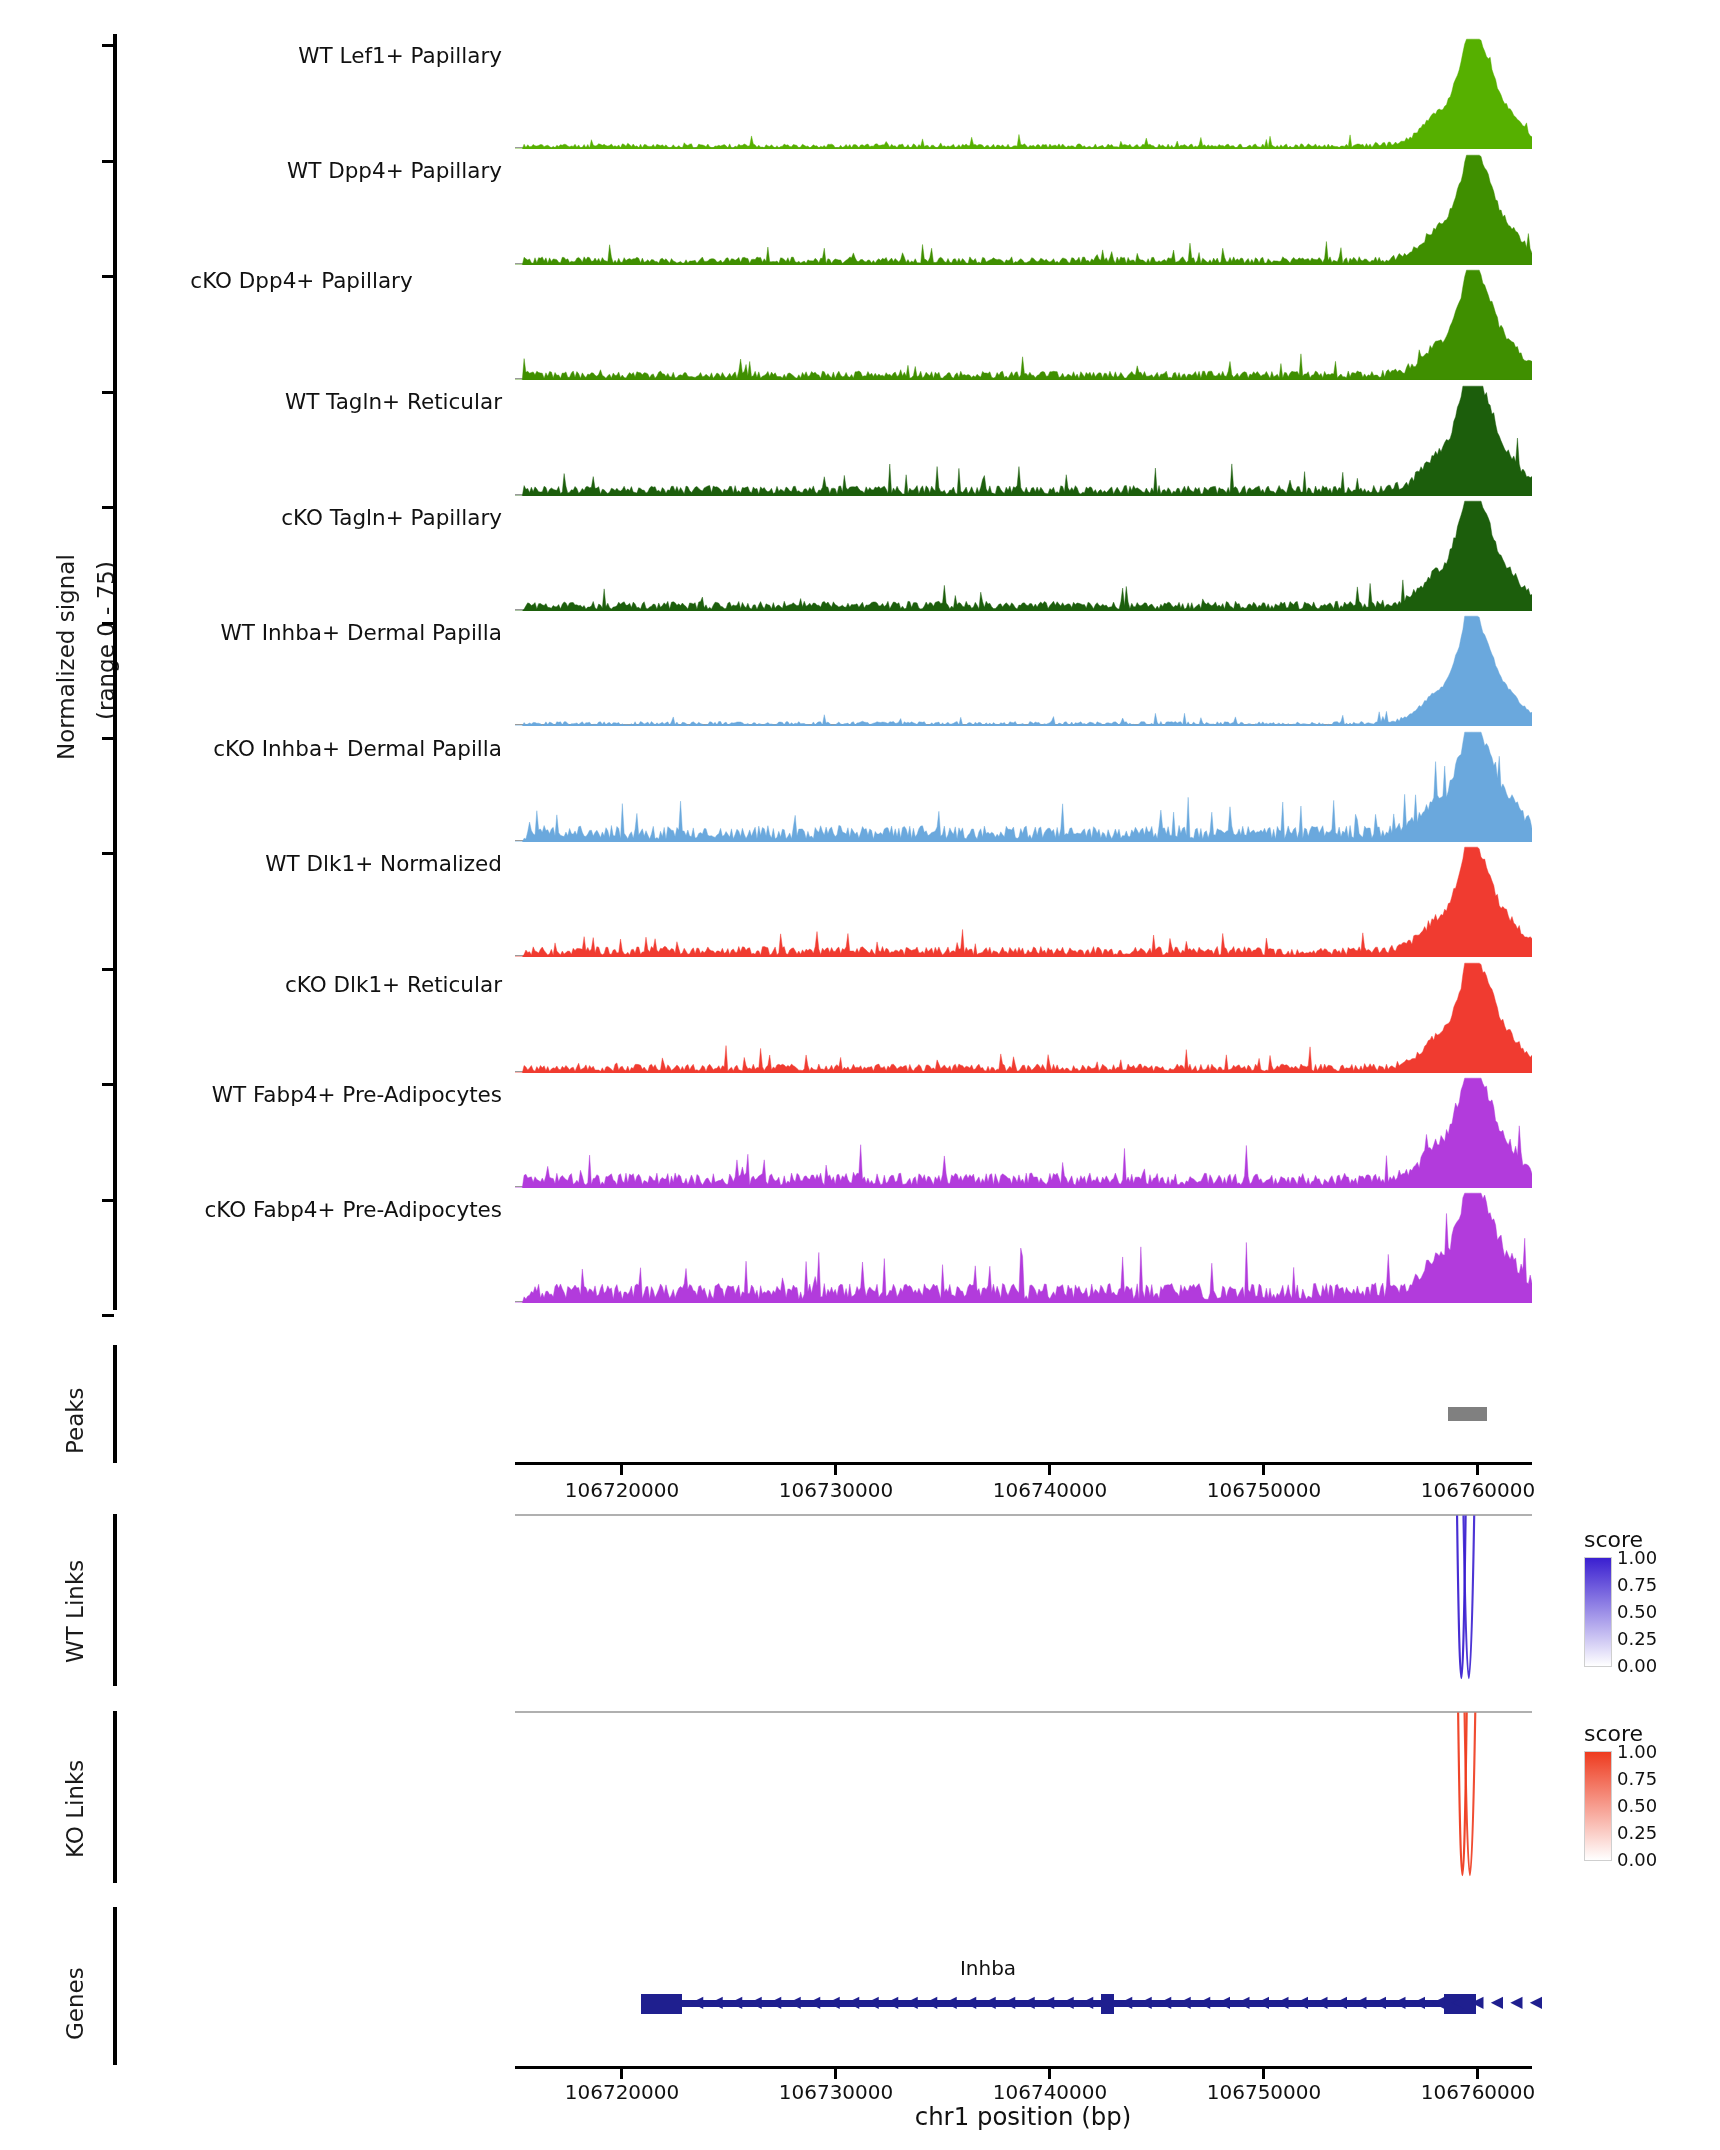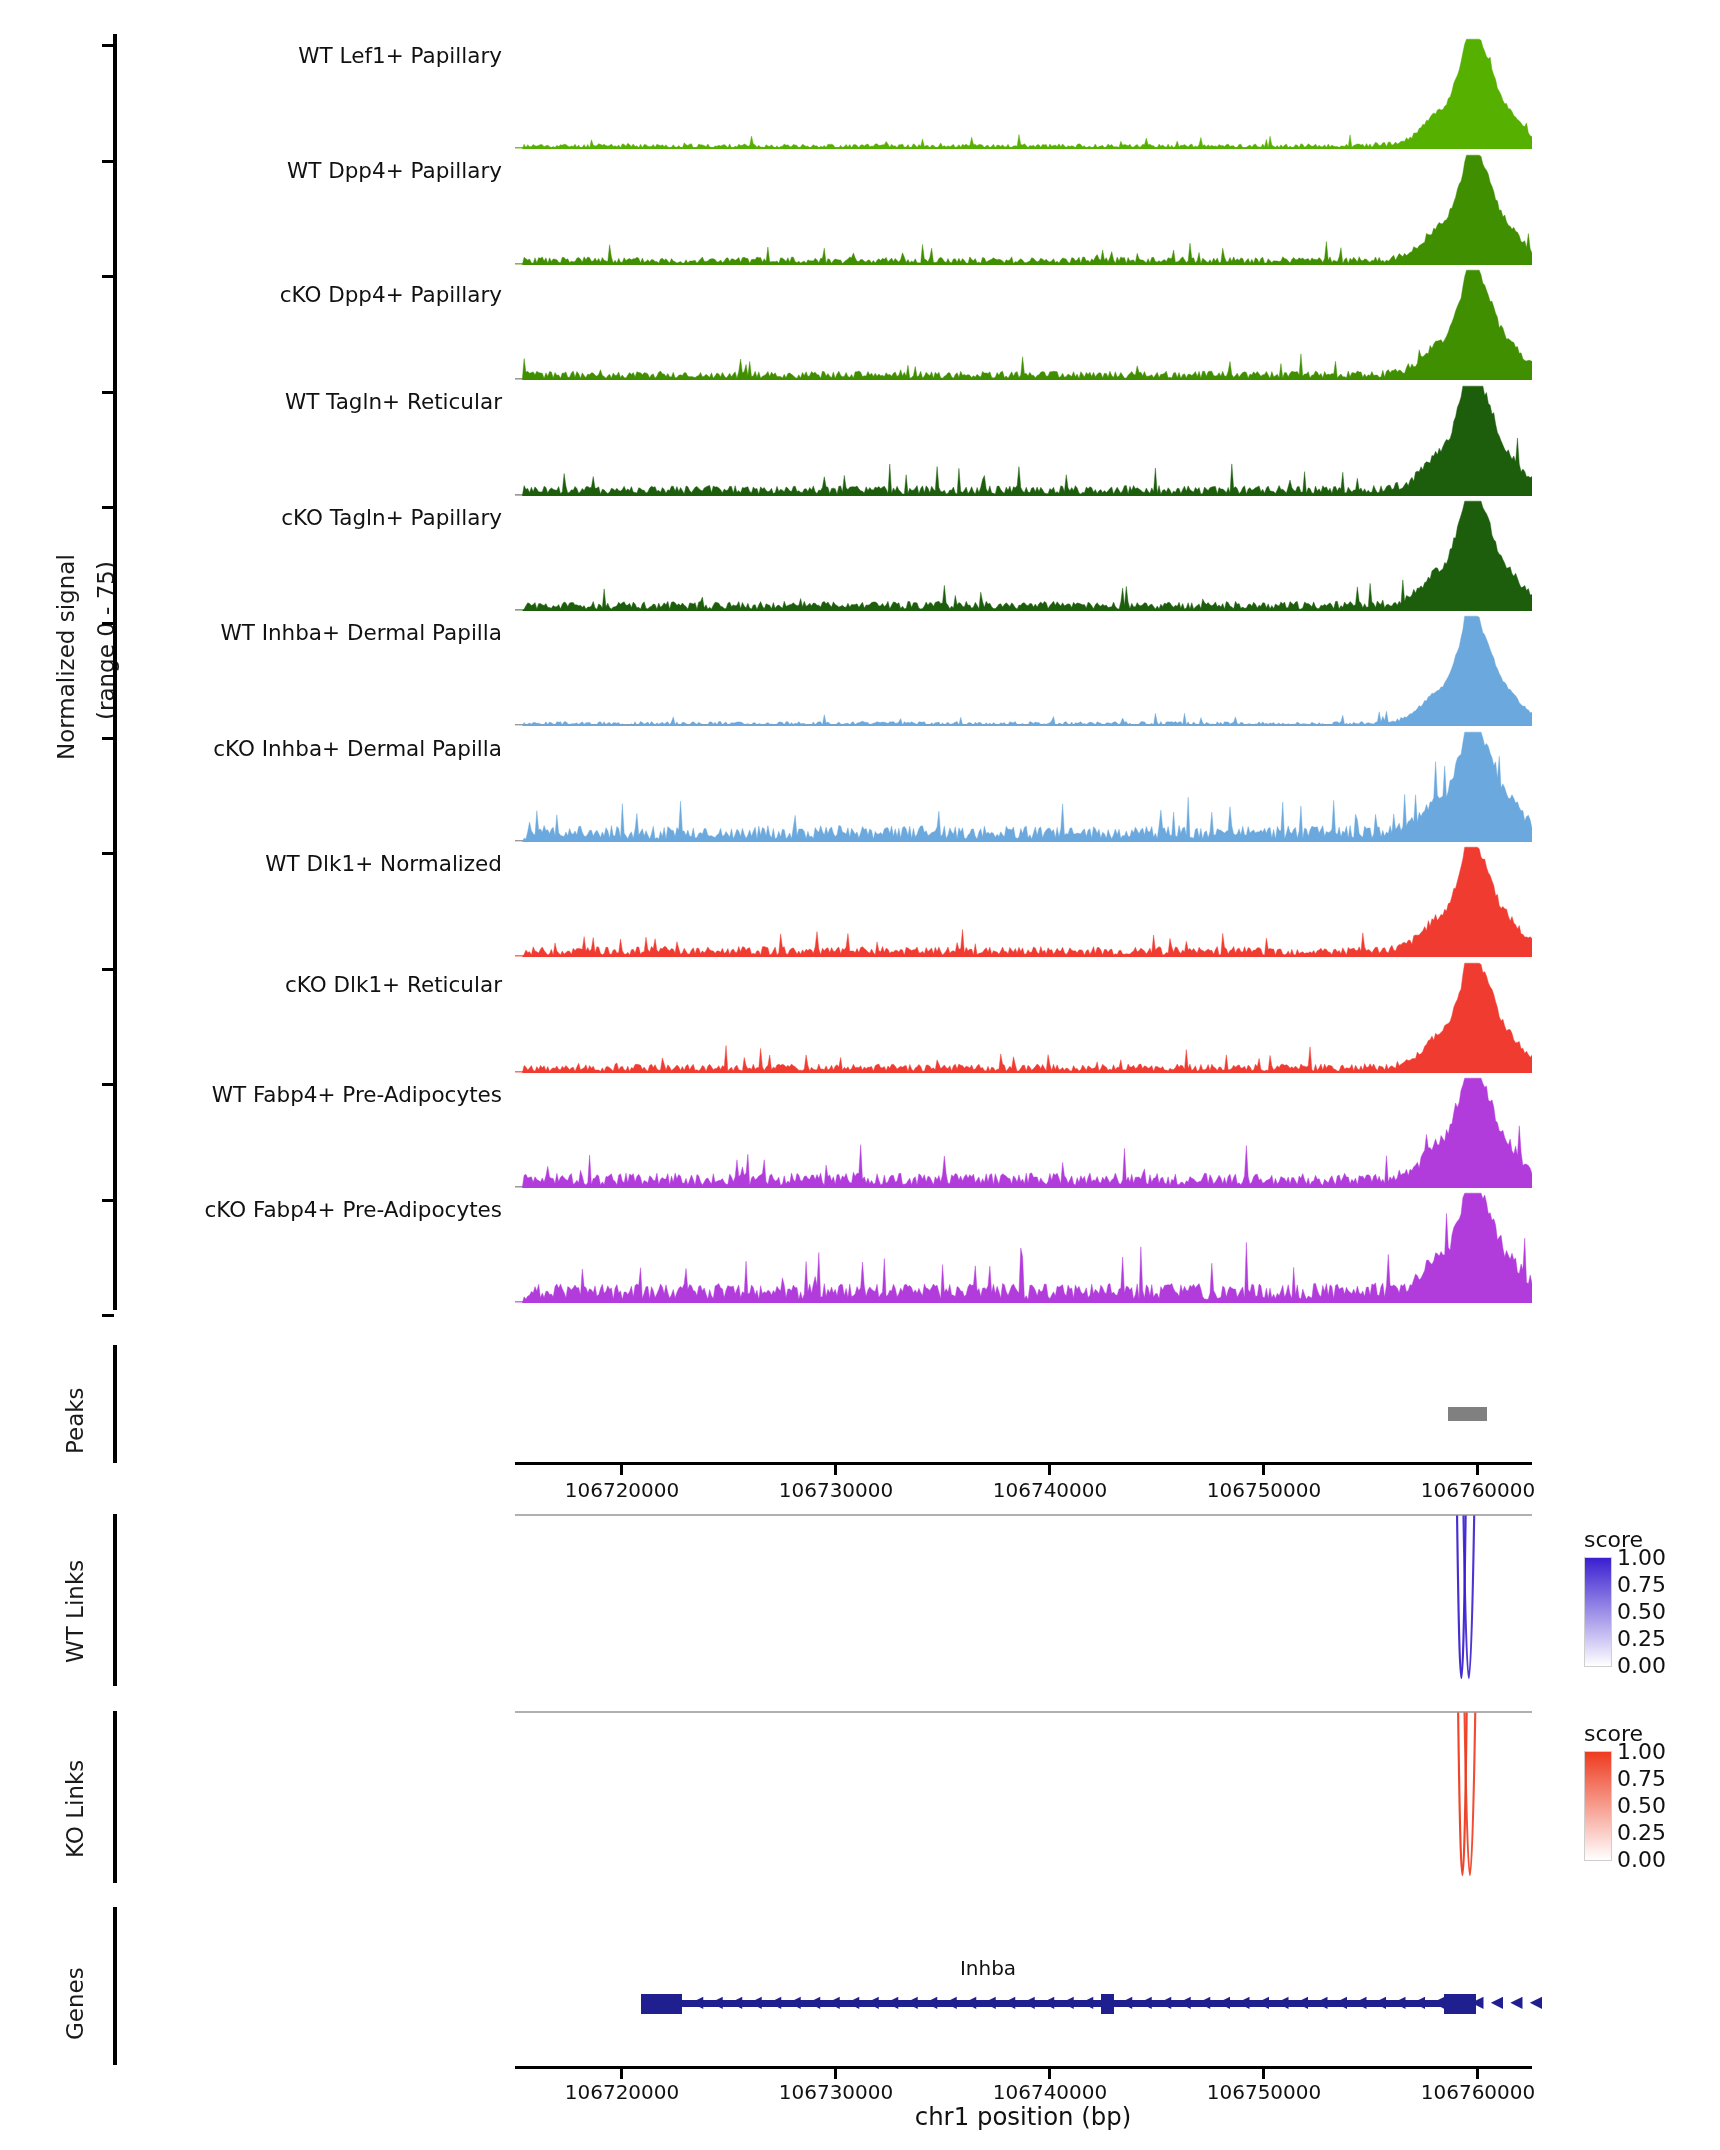--- a/index.html
+++ b/index.html
@@ -103,21 +103,21 @@
   .legend-title {
     font-size: 22px;
     color: #111;
   }
   .legend-bar {
     width: 26px;
     border: 0.7px solid #cfcfcf;
   }
   .legend-tick-label {
     position: absolute;
-    font-size: 22px;
+    font-size: 18px;
     color: #111;
     left: 33px;
     transform: translateY(-50%);
     white-space: nowrap;
   }
 
   
   .gene-body {
     position: absolute;
     background: #1f1f8f;
@@ -196,21 +196,21 @@
           <path d="M 0 156 L 0.00 156.00 L 2.54 156.00 L 5.07 156.00 L 7.61 156.00 L 10.15 156.00 L 12.68 149.23 L 15.22 154.06 L 17.76 150.10 L 20.29 152.71 L 22.83 152.64 L 25.37 149.60 L 27.90 151.55 L 30.44 151.95 L 32.98 151.16 L 35.51 149.78 L 38.05 149.97 L 40.59 152.78 L 43.12 151.42 L 45.66 150.74 L 48.20 152.45 L 50.73 154.46 L 53.27 152.23 L 55.81 154.18 L 58.34 150.84 L 60.88 152.43 L 63.42 149.93 L 65.95 150.64 L 68.49 149.34 L 71.03 149.76 L 73.56 151.83 L 76.10 153.01 L 78.64 151.66 L 81.17 152.40 L 83.71 149.35 L 86.25 153.61 L 88.78 150.35 L 91.32 154.48 L 93.86 153.61 L 96.39 149.70 L 98.93 154.29 L 101.47 149.64 L 104.00 154.47 L 106.54 143.03 L 109.08 150.59 L 111.61 151.84 L 114.15 151.16 L 116.69 148.70 L 119.22 149.52 L 121.76 150.87 L 124.30 149.55 L 126.83 151.28 L 129.37 151.98 L 131.91 151.12 L 134.44 149.07 L 136.98 152.47 L 139.52 151.41 L 142.05 152.96 L 144.59 150.34 L 147.13 154.43 L 149.66 148.85 L 152.20 149.60 L 154.74 152.15 L 157.27 147.87 L 159.81 150.08 L 162.35 152.37 L 164.88 149.08 L 167.42 152.65 L 169.96 151.61 L 172.49 154.15 L 175.03 149.24 L 177.57 154.25 L 180.10 149.88 L 182.64 149.91 L 185.18 152.26 L 187.71 152.38 L 190.25 152.65 L 192.79 149.65 L 195.32 153.59 L 197.86 149.41 L 200.40 150.45 L 202.93 151.50 L 205.47 150.24 L 208.01 152.65 L 210.54 150.14 L 213.08 153.15 L 215.62 154.23 L 218.15 153.53 L 220.69 150.07 L 223.23 153.18 L 225.76 153.62 L 228.30 151.08 L 230.84 153.54 L 233.37 154.44 L 235.91 147.25 L 238.45 150.17 L 240.98 151.15 L 243.52 149.23 L 246.06 148.80 L 248.59 154.50 L 251.13 154.38 L 253.67 153.53 L 256.20 149.18 L 258.74 150.20 L 261.28 150.26 L 263.81 151.29 L 266.35 152.78 L 268.89 149.05 L 271.42 152.79 L 273.96 154.07 L 276.50 153.94 L 279.03 151.66 L 281.57 152.07 L 284.11 150.84 L 286.64 151.93 L 289.18 150.79 L 291.72 149.80 L 294.25 151.58 L 296.79 154.26 L 299.33 148.82 L 301.86 154.65 L 304.40 154.44 L 306.94 151.93 L 309.47 153.07 L 312.01 149.30 L 314.55 151.06 L 317.08 150.88 L 319.62 148.92 L 322.16 150.25 L 324.69 152.10 L 327.23 151.28 L 329.77 137.82 L 332.30 148.88 L 334.84 150.26 L 337.38 153.66 L 339.91 150.73 L 342.45 153.47 L 344.99 153.30 L 347.52 154.64 L 350.06 150.02 L 352.60 151.66 L 355.13 152.57 L 357.67 149.98 L 360.21 152.76 L 362.74 154.58 L 365.28 151.34 L 367.82 154.59 L 370.35 152.62 L 372.89 152.08 L 375.43 149.09 L 377.96 150.72 L 380.50 150.20 L 383.04 152.37 L 385.57 152.90 L 388.11 149.71 L 390.65 150.33 L 393.18 151.11 L 395.72 154.65 L 398.26 153.05 L 400.79 149.38 L 403.33 150.92 L 405.87 152.47 L 408.40 151.72 L 410.94 154.63 L 413.48 152.62 L 416.01 150.10 L 418.55 151.68 L 421.09 151.48 L 423.62 154.57 L 426.16 152.15 L 428.70 153.09 L 431.23 151.05 L 433.77 154.01 L 436.31 149.38 L 438.84 149.59 L 441.38 149.22 L 443.92 150.42 L 446.45 154.23 L 448.99 153.88 L 451.53 154.20 L 454.06 150.88 L 456.60 153.90 L 459.14 152.67 L 461.67 149.59 L 464.21 153.30 L 466.75 149.86 L 469.28 154.40 L 471.82 150.07 L 474.36 149.78 L 476.89 151.21 L 479.43 154.28 L 481.97 150.43 L 484.50 150.09 L 487.04 151.84 L 489.58 149.80 L 492.11 149.03 L 494.65 152.81 L 497.19 151.90 L 499.72 152.05 L 502.26 149.14 L 504.80 148.70 L 507.33 151.09 L 509.87 150.89 L 512.41 150.24 L 514.94 150.20 L 517.48 145.50 L 520.02 149.09 L 522.55 153.67 L 525.09 149.46 L 527.63 151.82 L 530.16 151.50 L 532.70 154.24 L 535.24 149.91 L 537.77 150.05 L 540.31 149.01 L 542.85 153.42 L 545.38 153.36 L 547.92 149.88 L 550.46 154.30 L 552.99 153.37 L 555.53 148.79 L 558.07 150.55 L 560.60 154.10 L 563.14 149.76 L 565.68 152.21 L 568.21 141.91 L 570.75 152.54 L 573.29 151.08 L 575.82 151.05 L 578.36 154.59 L 580.90 150.69 L 583.43 150.67 L 585.97 153.34 L 588.51 154.38 L 591.04 151.70 L 593.58 147.49 L 596.12 152.58 L 598.65 151.46 L 601.19 153.34 L 603.73 151.64 L 606.26 152.78 L 608.80 151.31 L 611.34 149.41 L 613.87 154.15 L 616.41 152.70 L 618.95 149.92 L 621.48 153.56 L 624.02 149.45 L 626.56 151.16 L 629.09 149.00 L 631.63 151.62 L 634.17 151.11 L 636.70 139.59 L 639.24 149.56 L 641.78 149.69 L 644.31 151.40 L 646.85 149.68 L 649.39 149.82 L 651.92 150.65 L 654.46 153.87 L 657.00 151.35 L 659.53 150.63 L 662.07 154.09 L 664.61 152.26 L 667.14 149.32 L 669.68 154.37 L 672.22 150.55 L 674.75 150.76 L 677.29 152.69 L 679.83 150.23 L 682.36 152.92 L 684.90 153.08 L 687.44 149.30 L 689.97 153.79 L 692.51 153.53 L 695.05 151.77 L 697.58 151.37 L 700.12 152.02 L 702.66 135.82 L 705.19 149.56 L 707.73 150.36 L 710.27 148.85 L 712.81 151.00 L 715.34 154.28 L 717.88 151.00 L 720.42 151.83 L 722.95 150.87 L 725.49 153.21 L 728.03 150.03 L 730.56 150.21 L 733.10 153.46 L 735.64 149.63 L 738.17 150.28 L 740.71 149.74 L 743.25 154.65 L 745.78 149.05 L 748.32 152.11 L 750.86 151.00 L 753.39 150.57 L 755.93 152.53 L 758.47 148.76 L 761.00 152.82 L 763.54 148.98 L 766.08 151.93 L 768.61 153.78 L 771.15 151.52 L 773.69 152.48 L 776.22 151.44 L 778.76 152.11 L 781.30 154.43 L 783.83 149.82 L 786.37 148.73 L 788.91 149.72 L 791.44 152.96 L 793.98 151.44 L 796.52 154.46 L 799.05 152.80 L 801.59 152.19 L 804.13 154.57 L 806.66 153.37 L 809.20 148.97 L 811.74 154.05 L 814.27 152.65 L 816.81 151.85 L 819.35 150.91 L 821.88 154.67 L 824.42 152.77 L 826.96 149.17 L 829.49 151.38 L 832.03 149.73 L 834.57 152.85 L 837.10 152.84 L 839.64 152.77 L 842.18 153.90 L 844.71 145.22 L 847.25 150.86 L 849.79 149.65 L 852.32 150.30 L 854.86 151.63 L 857.40 149.31 L 859.93 153.33 L 862.47 153.12 L 865.01 151.04 L 867.54 149.72 L 870.08 153.32 L 872.62 152.83 L 875.15 149.51 L 877.69 150.23 L 880.23 140.84 L 882.76 150.08 L 885.30 149.31 L 887.84 151.22 L 890.37 151.51 L 892.91 154.10 L 895.45 154.47 L 897.98 148.96 L 900.52 152.25 L 903.06 150.40 L 905.59 152.51 L 908.13 153.80 L 910.67 149.07 L 913.20 154.10 L 915.74 150.72 L 918.28 154.50 L 920.81 151.73 L 923.35 144.88 L 925.89 152.99 L 928.42 150.93 L 930.96 151.03 L 933.50 149.88 L 936.03 151.63 L 938.57 153.32 L 941.11 150.17 L 943.64 149.04 L 946.18 153.66 L 948.72 151.87 L 951.25 153.22 L 953.79 150.02 L 956.33 139.90 L 958.86 151.50 L 961.40 150.02 L 963.94 152.72 L 966.47 150.14 L 969.01 152.49 L 971.55 150.74 L 974.08 152.20 L 976.62 151.66 L 979.16 152.83 L 981.69 149.62 L 984.23 151.55 L 986.77 150.96 L 989.30 152.46 L 991.84 150.16 L 994.38 149.14 L 996.91 152.67 L 999.45 151.51 L 1001.99 151.41 L 1004.52 154.28 L 1007.06 153.59 L 1009.60 149.70 L 1012.13 149.24 L 1014.67 154.38 L 1017.21 154.09 L 1019.74 153.65 L 1022.28 151.87 L 1024.82 150.48 L 1027.35 153.41 L 1029.89 150.09 L 1032.43 148.94 L 1034.96 152.57 L 1037.50 153.07 L 1040.04 153.50 L 1042.57 149.09 L 1045.11 152.74 L 1047.65 142.72 L 1050.18 154.14 L 1052.72 138.19 L 1055.26 150.35 L 1057.79 152.25 L 1060.33 153.41 L 1062.87 151.07 L 1065.40 154.10 L 1067.94 150.14 L 1070.48 153.18 L 1073.01 150.65 L 1075.55 148.93 L 1078.09 154.68 L 1080.62 151.94 L 1083.16 153.82 L 1085.70 153.55 L 1088.23 149.93 L 1090.77 150.72 L 1093.31 153.82 L 1095.84 148.66 L 1098.38 149.68 L 1100.92 153.47 L 1103.45 152.13 L 1105.99 148.70 L 1108.53 150.50 L 1111.06 152.30 L 1113.60 151.80 L 1116.14 148.92 L 1118.67 153.20 L 1121.21 150.92 L 1123.75 152.76 L 1126.28 152.81 L 1128.82 150.10 L 1131.36 153.96 L 1133.89 149.11 L 1136.43 153.36 L 1138.97 150.52 L 1141.50 152.17 L 1144.04 152.63 L 1146.58 152.50 L 1149.11 153.94 L 1151.65 151.95 L 1154.19 151.83 L 1156.72 152.39 L 1159.26 149.30 L 1161.80 152.54 L 1164.33 136.32 L 1166.87 153.42 L 1169.41 151.18 L 1171.94 149.91 L 1174.48 149.10 L 1177.02 149.10 L 1179.55 150.52 L 1182.09 149.49 L 1184.63 153.07 L 1187.16 148.46 L 1189.70 152.56 L 1192.24 148.99 L 1194.77 153.76 L 1197.31 150.26 L 1199.85 146.52 L 1202.38 147.92 L 1204.92 151.16 L 1207.46 150.82 L 1209.99 147.26 L 1212.53 147.12 L 1215.07 152.54 L 1217.60 146.46 L 1220.14 146.24 L 1222.68 150.68 L 1225.21 149.40 L 1227.75 146.35 L 1230.29 149.04 L 1232.82 147.77 L 1235.36 145.14 L 1237.90 145.28 L 1240.43 145.22 L 1242.97 140.16 L 1245.51 142.98 L 1248.04 139.27 L 1250.58 141.04 L 1253.12 133.66 L 1255.65 133.60 L 1258.19 133.43 L 1260.73 127.26 L 1263.26 126.23 L 1265.80 121.59 L 1268.34 122.24 L 1270.87 115.86 L 1273.41 116.54 L 1275.95 111.72 L 1278.48 107.90 L 1281.02 105.71 L 1283.56 107.36 L 1286.09 101.81 L 1288.63 100.35 L 1291.17 101.65 L 1293.70 101.13 L 1296.24 96.36 L 1298.78 94.47 L 1301.31 85.40 L 1303.85 83.66 L 1306.39 75.50 L 1308.92 64.48 L 1311.46 58.63 L 1314.00 53.20 L 1316.53 45.64 L 1319.07 34.61 L 1321.61 21.72 L 1324.14 9.89 L 1326.68 3.00 L 1329.22 3.00 L 1331.75 3.00 L 1334.29 3.00 L 1336.83 3.00 L 1339.36 3.00 L 1341.90 3.00 L 1344.44 3.00 L 1346.97 4.69 L 1349.51 14.09 L 1352.05 19.74 L 1354.58 27.10 L 1357.12 30.18 L 1359.66 28.07 L 1362.19 45.19 L 1364.73 53.07 L 1367.27 59.14 L 1369.80 71.46 L 1372.34 75.71 L 1374.88 80.86 L 1377.41 88.26 L 1379.95 92.89 L 1382.49 92.69 L 1385.02 99.88 L 1387.56 100.03 L 1390.10 103.69 L 1392.63 109.47 L 1395.17 111.51 L 1397.71 114.84 L 1400.24 116.66 L 1402.78 119.76 L 1405.32 123.77 L 1407.85 124.58 L 1410.39 119.57 L 1412.93 133.51 L 1415.46 137.58 L 1418.00 139.03 L 1418 156 Z" fill="#56b000" stroke="#56b000" stroke-width="0.6"></path>
         </svg>
       </div>
       <div class="track-label" style="top: 158px; right: 1219px; width: 401px;">WT Dpp4+ Papillary</div>
       <div class="track-area" style="top: 153px; height: 112px;">
         <div class="baseline" style="top: 110px;"></div>
         <svg class="sig-canvas" viewBox="0 0 1418 156" preserveAspectRatio="none">
           <path d="M 0 156 L 0.00 156.00 L 2.54 156.00 L 5.07 156.00 L 7.61 156.00 L 10.15 156.00 L 12.68 145.06 L 15.22 147.44 L 17.76 149.02 L 20.29 147.55 L 22.83 152.77 L 25.37 153.67 L 27.90 145.91 L 30.44 152.92 L 32.98 145.76 L 35.51 146.46 L 38.05 144.72 L 40.59 150.59 L 43.12 146.05 L 45.66 153.47 L 48.20 146.02 L 50.73 151.00 L 53.27 147.55 L 55.81 147.86 L 58.34 148.65 L 60.88 152.27 L 63.42 152.96 L 65.95 145.34 L 68.49 145.47 L 71.03 148.65 L 73.56 147.39 L 76.10 152.47 L 78.64 150.76 L 81.17 151.64 L 83.71 151.12 L 86.25 146.63 L 88.78 145.43 L 91.32 147.75 L 93.86 152.07 L 96.39 144.58 L 98.93 148.68 L 101.47 144.96 L 104.00 145.92 L 106.54 150.76 L 109.08 150.58 L 111.61 146.30 L 114.15 150.82 L 116.69 146.80 L 119.22 152.04 L 121.76 145.69 L 124.30 149.43 L 126.83 150.48 L 129.37 151.20 L 131.91 127.80 L 134.44 144.85 L 136.98 153.06 L 139.52 149.34 L 142.05 153.24 L 144.59 146.72 L 147.13 152.16 L 149.66 152.22 L 152.20 145.74 L 154.74 149.80 L 157.27 148.14 L 159.81 146.95 L 162.35 148.59 L 164.88 147.30 L 167.42 147.20 L 169.96 145.35 L 172.49 146.55 L 175.03 152.80 L 177.57 146.42 L 180.10 152.22 L 182.64 151.12 L 185.18 148.62 L 187.71 151.65 L 190.25 148.47 L 192.79 148.81 L 195.32 151.16 L 197.86 151.17 L 200.40 153.31 L 202.93 147.60 L 205.47 146.59 L 208.01 149.45 L 210.54 147.29 L 213.08 150.53 L 215.62 153.07 L 218.15 147.07 L 220.69 150.33 L 223.23 151.50 L 225.76 153.26 L 228.30 152.34 L 230.84 151.07 L 233.37 153.22 L 235.91 153.38 L 238.45 148.63 L 240.98 153.26 L 243.52 150.29 L 246.06 150.49 L 248.59 150.23 L 251.13 149.39 L 253.67 153.49 L 256.20 150.44 L 258.74 147.53 L 261.28 144.98 L 263.81 150.75 L 266.35 151.03 L 268.89 150.26 L 271.42 147.98 L 273.96 147.23 L 276.50 147.20 L 279.03 148.46 L 281.57 151.96 L 284.11 151.60 L 286.64 149.03 L 289.18 152.56 L 291.72 150.83 L 294.25 146.53 L 296.79 145.87 L 299.33 151.19 L 301.86 147.27 L 304.40 147.70 L 306.94 149.53 L 309.47 148.10 L 312.01 145.39 L 314.55 152.18 L 317.08 145.86 L 319.62 145.29 L 322.16 146.49 L 324.69 146.87 L 327.23 153.71 L 329.77 148.26 L 332.30 147.97 L 334.84 148.51 L 337.38 144.84 L 339.91 145.99 L 342.45 145.51 L 344.99 152.06 L 347.52 147.26 L 350.06 151.02 L 352.60 131.00 L 355.13 151.58 L 357.67 151.31 L 360.21 151.16 L 362.74 151.38 L 365.28 150.43 L 367.82 153.48 L 370.35 145.99 L 372.89 146.48 L 375.43 148.50 L 377.96 151.23 L 380.50 145.77 L 383.04 152.04 L 385.57 144.96 L 388.11 145.15 L 390.65 151.45 L 393.18 152.48 L 395.72 150.95 L 398.26 153.06 L 400.79 151.66 L 403.33 150.51 L 405.87 153.70 L 408.40 148.82 L 410.94 150.16 L 413.48 150.21 L 416.01 150.28 L 418.55 146.73 L 421.09 148.92 L 423.62 152.89 L 426.16 146.55 L 428.70 146.67 L 431.23 132.57 L 433.77 153.80 L 436.31 147.24 L 438.84 148.19 L 441.38 153.72 L 443.92 149.65 L 446.45 147.47 L 448.99 148.46 L 451.53 148.99 L 454.06 148.95 L 456.60 153.83 L 459.14 151.58 L 461.67 149.46 L 464.21 147.70 L 466.75 144.77 L 469.28 145.84 L 471.82 139.13 L 474.36 146.17 L 476.89 150.93 L 479.43 151.25 L 481.97 148.42 L 484.50 148.29 L 487.04 150.75 L 489.58 151.82 L 492.11 148.91 L 494.65 149.29 L 497.19 153.19 L 499.72 149.61 L 502.26 153.18 L 504.80 149.38 L 507.33 147.24 L 509.87 149.78 L 512.41 146.72 L 514.94 148.11 L 517.48 145.42 L 520.02 151.52 L 522.55 149.08 L 525.09 146.41 L 527.63 151.14 L 530.16 146.97 L 532.70 149.60 L 535.24 151.89 L 537.77 148.11 L 540.31 138.91 L 542.85 145.06 L 545.38 152.41 L 547.92 148.40 L 550.46 152.95 L 552.99 150.49 L 555.53 152.13 L 558.07 147.23 L 560.60 152.87 L 563.14 152.79 L 565.68 153.18 L 568.21 127.44 L 570.75 147.52 L 573.29 148.80 L 575.82 151.61 L 578.36 145.65 L 580.90 132.58 L 583.43 152.13 L 585.97 152.61 L 588.51 151.70 L 591.04 146.81 L 593.58 145.21 L 596.12 147.14 L 598.65 151.07 L 601.19 152.66 L 603.73 146.89 L 606.26 152.25 L 608.80 152.82 L 611.34 147.78 L 613.87 147.20 L 616.41 152.02 L 618.95 146.65 L 621.48 151.72 L 624.02 147.08 L 626.56 149.83 L 629.09 153.17 L 631.63 153.83 L 634.17 144.66 L 636.70 148.38 L 639.24 150.12 L 641.78 146.95 L 644.31 153.17 L 646.85 151.77 L 649.39 153.56 L 651.92 145.39 L 654.46 146.14 L 657.00 151.81 L 659.53 150.35 L 662.07 149.02 L 664.61 148.05 L 667.14 145.91 L 669.68 147.77 L 672.22 148.59 L 674.75 147.89 L 677.29 148.72 L 679.83 150.27 L 682.36 153.11 L 684.90 148.71 L 687.44 149.93 L 689.97 148.94 L 692.51 144.56 L 695.05 153.90 L 697.58 151.18 L 700.12 152.10 L 702.66 149.52 L 705.19 147.18 L 707.73 149.18 L 710.27 152.60 L 712.81 152.76 L 715.34 151.63 L 717.88 150.51 L 720.42 145.77 L 722.95 146.78 L 725.49 149.56 L 728.03 151.52 L 730.56 150.45 L 733.10 146.58 L 735.64 147.87 L 738.17 150.00 L 740.71 147.91 L 743.25 150.64 L 745.78 151.74 L 748.32 150.39 L 750.86 147.17 L 753.39 152.51 L 755.93 150.84 L 758.47 153.27 L 761.00 149.16 L 763.54 146.11 L 766.08 146.81 L 768.61 148.00 L 771.15 152.01 L 773.69 153.09 L 776.22 145.87 L 778.76 146.40 L 781.30 149.97 L 783.83 149.11 L 786.37 145.09 L 788.91 153.27 L 791.44 145.05 L 793.98 144.93 L 796.52 150.32 L 799.05 149.52 L 801.59 152.23 L 804.13 147.46 L 806.66 149.85 L 809.20 144.87 L 811.74 141.44 L 814.27 147.69 L 816.81 149.33 L 819.35 134.95 L 821.88 149.37 L 824.42 145.75 L 826.96 151.38 L 829.49 145.43 L 832.03 137.37 L 834.57 148.74 L 837.10 153.63 L 839.64 144.83 L 842.18 150.32 L 844.71 144.70 L 847.25 146.11 L 849.79 145.66 L 852.32 153.77 L 854.86 145.38 L 857.40 150.58 L 859.93 149.23 L 862.47 148.95 L 865.01 152.42 L 867.54 139.76 L 870.08 147.33 L 872.62 148.94 L 875.15 149.03 L 877.69 150.65 L 880.23 152.99 L 882.76 147.14 L 885.30 153.01 L 887.84 145.54 L 890.37 145.34 L 892.91 151.24 L 895.45 151.87 L 897.98 149.95 L 900.52 151.66 L 903.06 149.87 L 905.59 148.32 L 908.13 151.11 L 910.67 145.84 L 913.20 146.78 L 915.74 146.44 L 918.28 135.15 L 920.81 152.22 L 923.35 151.36 L 925.89 150.27 L 928.42 147.09 L 930.96 144.50 L 933.50 148.72 L 936.03 152.59 L 938.57 150.39 L 941.11 125.54 L 943.64 146.55 L 946.18 145.99 L 948.72 153.05 L 951.25 149.70 L 953.79 138.59 L 956.33 153.82 L 958.86 146.43 L 961.40 148.65 L 963.94 151.24 L 966.47 152.66 L 969.01 148.59 L 971.55 152.97 L 974.08 146.34 L 976.62 150.73 L 979.16 146.35 L 981.69 152.75 L 984.23 151.90 L 986.77 132.60 L 989.30 145.28 L 991.84 151.46 L 994.38 151.45 L 996.91 145.47 L 999.45 150.98 L 1001.99 144.67 L 1004.52 149.96 L 1007.06 147.42 L 1009.60 149.57 L 1012.13 146.11 L 1014.67 147.11 L 1017.21 153.50 L 1019.74 149.72 L 1022.28 146.89 L 1024.82 153.31 L 1027.35 148.15 L 1029.89 153.08 L 1032.43 145.83 L 1034.96 147.73 L 1037.50 153.03 L 1040.04 146.87 L 1042.57 145.28 L 1045.11 153.07 L 1047.65 153.26 L 1050.18 147.14 L 1052.72 150.04 L 1055.26 152.37 L 1057.79 150.14 L 1060.33 150.26 L 1062.87 150.51 L 1065.40 151.12 L 1067.94 150.56 L 1070.48 144.52 L 1073.01 146.91 L 1075.55 147.80 L 1078.09 150.21 L 1080.62 153.34 L 1083.16 148.28 L 1085.70 145.45 L 1088.23 148.26 L 1090.77 148.85 L 1093.31 146.05 L 1095.84 147.48 L 1098.38 146.34 L 1100.92 148.84 L 1103.45 147.84 L 1105.99 147.08 L 1108.53 150.67 L 1111.06 146.18 L 1113.60 147.91 L 1116.14 148.36 L 1118.67 148.82 L 1121.21 145.66 L 1123.75 148.25 L 1126.28 152.60 L 1128.82 146.66 L 1131.36 123.29 L 1133.89 149.43 L 1136.43 144.60 L 1138.97 152.66 L 1141.50 149.26 L 1144.04 150.43 L 1146.58 151.49 L 1149.11 144.95 L 1151.65 131.86 L 1154.19 153.79 L 1156.72 148.30 L 1159.26 145.75 L 1161.80 153.75 L 1164.33 146.52 L 1166.87 149.26 L 1169.41 145.33 L 1171.94 147.97 L 1174.48 151.78 L 1177.02 144.35 L 1179.55 149.46 L 1182.09 150.12 L 1184.63 147.63 L 1187.16 147.83 L 1189.70 150.62 L 1192.24 152.00 L 1194.77 149.39 L 1197.31 150.07 L 1199.85 144.78 L 1202.38 150.96 L 1204.92 145.31 L 1207.46 151.24 L 1209.99 149.33 L 1212.53 152.08 L 1215.07 149.20 L 1217.60 150.75 L 1220.14 148.18 L 1222.68 144.86 L 1225.21 142.45 L 1227.75 149.23 L 1230.29 144.35 L 1232.82 139.97 L 1235.36 142.30 L 1237.90 144.16 L 1240.43 139.80 L 1242.97 142.79 L 1245.51 140.71 L 1248.04 138.32 L 1250.58 137.63 L 1253.12 130.42 L 1255.65 132.04 L 1258.19 132.88 L 1260.73 128.99 L 1263.26 127.30 L 1265.80 125.62 L 1268.34 124.23 L 1270.87 112.16 L 1273.41 113.60 L 1275.95 114.10 L 1278.48 113.24 L 1281.02 104.63 L 1283.56 106.46 L 1286.09 100.36 L 1288.63 96.68 L 1291.17 98.70 L 1293.70 98.33 L 1296.24 94.07 L 1298.78 93.12 L 1301.31 88.36 L 1303.85 77.30 L 1306.39 76.98 L 1308.92 68.51 L 1311.46 61.63 L 1314.00 50.36 L 1316.53 43.13 L 1319.07 39.31 L 1321.61 28.51 L 1324.14 12.69 L 1326.68 3.00 L 1329.22 3.00 L 1331.75 3.00 L 1334.29 3.00 L 1336.83 3.00 L 1339.36 3.00 L 1341.90 3.00 L 1344.44 3.00 L 1346.97 4.89 L 1349.51 15.42 L 1352.05 20.81 L 1354.58 23.88 L 1357.12 29.68 L 1359.66 40.70 L 1362.19 46.34 L 1364.73 53.75 L 1367.27 64.96 L 1369.80 66.63 L 1372.34 79.73 L 1374.88 79.41 L 1377.41 88.82 L 1379.95 86.27 L 1382.49 95.76 L 1385.02 100.52 L 1387.56 102.02 L 1390.10 106.22 L 1392.63 103.55 L 1395.17 109.02 L 1397.71 110.54 L 1400.24 115.32 L 1402.78 123.56 L 1405.32 124.18 L 1407.85 122.31 L 1410.39 131.86 L 1412.93 112.17 L 1415.46 133.45 L 1418.00 139.46 L 1418 156 Z" fill="#3f8f00" stroke="#3f8f00" stroke-width="0.6"></path>
         </svg>
       </div>
-      <div class="track-label" style="top: 282px; right: 1219px; width: 401px;">cKO Dpp4+ Papillary</div>
+      <div class="track-label" style="top: 268px; right: 1219px; width: 401px; text-align: center;">cKO Dpp4+ Papillary</div>
       <div class="track-area" style="top: 268px; height: 112px;">
         <div class="baseline" style="top: 110px;"></div>
         <svg class="sig-canvas" viewBox="0 0 1418 156" preserveAspectRatio="none">
           <path d="M 0 156 L 0.00 156.00 L 2.54 156.00 L 5.07 156.00 L 7.61 156.00 L 10.15 156.00 L 12.68 126.19 L 15.22 145.15 L 17.76 143.91 L 20.29 146.64 L 22.83 145.55 L 25.37 144.72 L 27.90 148.64 L 30.44 143.74 L 32.98 145.63 L 35.51 146.13 L 38.05 146.63 L 40.59 153.54 L 43.12 146.01 L 45.66 150.77 L 48.20 144.29 L 50.73 144.85 L 53.27 152.70 L 55.81 145.48 L 58.34 149.52 L 60.88 148.97 L 63.42 153.68 L 65.95 146.25 L 68.49 146.50 L 71.03 144.71 L 73.56 152.27 L 76.10 152.17 L 78.64 146.20 L 81.17 143.43 L 83.71 152.18 L 86.25 144.33 L 88.78 147.34 L 91.32 153.44 L 93.86 146.00 L 96.39 150.20 L 98.93 152.50 L 101.47 147.77 L 104.00 148.55 L 106.54 145.90 L 109.08 146.19 L 111.61 149.30 L 114.15 150.89 L 116.69 148.15 L 119.22 141.68 L 121.76 149.31 L 124.30 151.24 L 126.83 153.43 L 129.37 150.01 L 131.91 148.14 L 134.44 153.05 L 136.98 146.21 L 139.52 149.73 L 142.05 149.31 L 144.59 144.80 L 147.13 152.57 L 149.66 149.11 L 152.20 152.69 L 154.74 153.21 L 157.27 149.02 L 159.81 145.72 L 162.35 148.19 L 164.88 145.56 L 167.42 151.51 L 169.96 144.42 L 172.49 145.66 L 175.03 145.88 L 177.57 148.80 L 180.10 145.85 L 182.64 146.10 L 185.18 147.52 L 187.71 153.03 L 190.25 148.72 L 192.79 147.48 L 195.32 153.41 L 197.86 150.28 L 200.40 145.25 L 202.93 143.54 L 205.47 147.34 L 208.01 147.70 L 210.54 151.02 L 213.08 146.80 L 215.62 151.41 L 218.15 151.68 L 220.69 145.20 L 223.23 152.91 L 225.76 152.45 L 228.30 149.45 L 230.84 148.75 L 233.37 149.86 L 235.91 145.74 L 238.45 145.84 L 240.98 150.82 L 243.52 151.33 L 246.06 151.08 L 248.59 151.87 L 251.13 152.41 L 253.67 150.66 L 256.20 149.57 L 258.74 145.54 L 261.28 151.49 L 263.81 150.81 L 266.35 147.97 L 268.89 150.12 L 271.42 152.15 L 273.96 145.89 L 276.50 153.44 L 279.03 150.14 L 281.57 146.21 L 284.11 147.65 L 286.64 151.67 L 289.18 145.47 L 291.72 150.02 L 294.25 153.29 L 296.79 150.58 L 299.33 146.72 L 301.86 151.57 L 304.40 147.73 L 306.94 144.68 L 309.47 153.39 L 312.01 143.83 L 314.55 126.75 L 317.08 146.10 L 319.62 144.22 L 322.16 134.39 L 324.69 150.12 L 327.23 130.16 L 329.77 151.21 L 332.30 150.16 L 334.84 143.88 L 337.38 152.18 L 339.91 144.65 L 342.45 153.35 L 344.99 150.95 L 347.52 149.58 L 350.06 147.97 L 352.60 144.06 L 355.13 151.16 L 357.67 144.98 L 360.21 148.77 L 362.74 145.93 L 365.28 151.28 L 367.82 151.28 L 370.35 151.15 L 372.89 153.09 L 375.43 148.13 L 377.96 153.02 L 380.50 146.94 L 383.04 146.23 L 385.57 148.08 L 388.11 150.08 L 390.65 152.47 L 393.18 153.59 L 395.72 148.72 L 398.26 153.06 L 400.79 145.40 L 403.33 149.76 L 405.87 144.54 L 408.40 151.10 L 410.94 149.74 L 413.48 144.18 L 416.01 146.54 L 418.55 145.22 L 421.09 148.50 L 423.62 148.99 L 426.16 153.44 L 428.70 143.72 L 431.23 144.62 L 433.77 150.26 L 436.31 147.09 L 438.84 150.71 L 441.38 152.93 L 443.92 144.81 L 446.45 153.44 L 448.99 147.64 L 451.53 143.77 L 454.06 149.36 L 456.60 151.64 L 459.14 150.87 L 461.67 145.38 L 464.21 151.15 L 466.75 152.32 L 469.28 148.40 L 471.82 153.05 L 474.36 144.67 L 476.89 144.61 L 479.43 143.54 L 481.97 145.16 L 484.50 151.27 L 487.04 150.23 L 489.58 150.35 L 492.11 144.23 L 494.65 148.97 L 497.19 146.44 L 499.72 151.08 L 502.26 146.65 L 504.80 150.67 L 507.33 147.67 L 509.87 150.18 L 512.41 149.25 L 514.94 151.26 L 517.48 145.75 L 520.02 149.07 L 522.55 148.05 L 525.09 150.62 L 527.63 146.69 L 530.16 144.93 L 532.70 150.99 L 535.24 149.00 L 537.77 141.61 L 540.31 150.36 L 542.85 145.25 L 545.38 150.50 L 547.92 135.53 L 550.46 153.41 L 552.99 152.66 L 555.53 149.62 L 558.07 137.17 L 560.60 151.50 L 563.14 149.94 L 565.68 143.78 L 568.21 153.23 L 570.75 150.54 L 573.29 145.19 L 575.82 148.14 L 578.36 150.09 L 580.90 144.38 L 583.43 153.51 L 585.97 145.14 L 588.51 148.28 L 591.04 145.17 L 593.58 152.93 L 596.12 153.42 L 598.65 150.73 L 601.19 149.32 L 603.73 146.01 L 606.26 146.03 L 608.80 151.55 L 611.34 153.64 L 613.87 148.33 L 616.41 145.83 L 618.95 152.17 L 621.48 143.82 L 624.02 149.41 L 626.56 148.49 L 629.09 149.76 L 631.63 148.48 L 634.17 149.51 L 636.70 152.35 L 639.24 149.95 L 641.78 151.78 L 644.31 148.13 L 646.85 150.36 L 649.39 151.84 L 651.92 144.01 L 654.46 146.27 L 657.00 146.25 L 659.53 146.88 L 662.07 144.58 L 664.61 152.25 L 667.14 153.30 L 669.68 152.18 L 672.22 145.70 L 674.75 149.46 L 677.29 144.93 L 679.83 143.85 L 682.36 152.62 L 684.90 150.42 L 687.44 153.59 L 689.97 148.98 L 692.51 144.51 L 695.05 150.78 L 697.58 145.43 L 700.12 144.44 L 702.66 152.66 L 705.19 148.88 L 707.73 123.67 L 710.27 147.11 L 712.81 147.04 L 715.34 149.92 L 717.88 145.27 L 720.42 149.45 L 722.95 149.29 L 725.49 152.73 L 728.03 149.66 L 730.56 148.77 L 733.10 145.33 L 735.64 144.21 L 738.17 144.88 L 740.71 150.68 L 743.25 150.35 L 745.78 144.55 L 748.32 144.62 L 750.86 143.95 L 753.39 144.30 L 755.93 144.41 L 758.47 152.59 L 761.00 151.06 L 763.54 146.60 L 766.08 152.12 L 768.61 151.01 L 771.15 147.73 L 773.69 149.45 L 776.22 151.05 L 778.76 144.36 L 781.30 151.48 L 783.83 147.75 L 786.37 153.74 L 788.91 144.40 L 791.44 147.98 L 793.98 151.70 L 796.52 145.47 L 799.05 148.32 L 801.59 145.17 L 804.13 151.23 L 806.66 145.30 L 809.20 151.38 L 811.74 147.89 L 814.27 145.82 L 816.81 146.19 L 819.35 152.70 L 821.88 146.44 L 824.42 146.84 L 826.96 151.85 L 829.49 143.71 L 832.03 149.89 L 834.57 152.25 L 837.10 144.52 L 839.64 151.89 L 842.18 150.44 L 844.71 145.43 L 847.25 149.38 L 849.79 153.33 L 852.32 153.34 L 854.86 149.26 L 857.40 147.12 L 859.93 144.09 L 862.47 148.09 L 865.01 149.05 L 867.54 136.21 L 870.08 145.48 L 872.62 145.23 L 875.15 149.97 L 877.69 144.24 L 880.23 150.91 L 882.76 150.70 L 885.30 149.99 L 887.84 148.64 L 890.37 152.68 L 892.91 148.93 L 895.45 145.32 L 897.98 152.45 L 900.52 147.97 L 903.06 147.84 L 905.59 146.57 L 908.13 143.65 L 910.67 152.76 L 913.20 152.29 L 915.74 153.24 L 918.28 146.27 L 920.81 145.45 L 923.35 152.56 L 925.89 145.63 L 928.42 153.66 L 930.96 148.54 L 933.50 147.39 L 936.03 152.76 L 938.57 148.06 L 941.11 148.09 L 943.64 149.66 L 946.18 147.67 L 948.72 144.28 L 951.25 151.26 L 953.79 143.93 L 956.33 153.23 L 958.86 143.75 L 961.40 143.74 L 963.94 150.76 L 966.47 144.39 L 969.01 143.64 L 971.55 143.80 L 974.08 149.72 L 976.62 150.54 L 979.16 149.58 L 981.69 145.95 L 984.23 150.63 L 986.77 143.95 L 989.30 150.32 L 991.84 150.82 L 994.38 144.18 L 996.91 130.19 L 999.45 148.44 L 1001.99 152.15 L 1004.52 149.86 L 1007.06 146.44 L 1009.60 151.72 L 1012.13 148.31 L 1014.67 145.69 L 1017.21 144.48 L 1019.74 145.71 L 1022.28 153.08 L 1024.82 147.69 L 1027.35 148.95 L 1029.89 144.47 L 1032.43 147.54 L 1034.96 144.23 L 1037.50 147.45 L 1040.04 150.94 L 1042.57 148.82 L 1045.11 148.24 L 1047.65 144.09 L 1050.18 148.89 L 1052.72 153.71 L 1055.26 144.23 L 1057.79 151.37 L 1060.33 150.08 L 1062.87 147.92 L 1065.40 152.79 L 1067.94 133.13 L 1070.48 153.02 L 1073.01 145.43 L 1075.55 146.04 L 1078.09 151.64 L 1080.62 146.77 L 1083.16 143.96 L 1085.70 144.61 L 1088.23 144.76 L 1090.77 144.28 L 1093.31 149.18 L 1095.84 119.56 L 1098.38 150.54 L 1100.92 147.52 L 1103.45 147.58 L 1105.99 144.45 L 1108.53 152.96 L 1111.06 149.22 L 1113.60 148.80 L 1116.14 143.55 L 1118.67 145.20 L 1121.21 149.80 L 1123.75 146.88 L 1126.28 152.78 L 1128.82 143.99 L 1131.36 149.15 L 1133.89 147.80 L 1136.43 148.62 L 1138.97 146.91 L 1141.50 147.50 L 1144.04 130.03 L 1146.58 152.72 L 1149.11 150.19 L 1151.65 147.66 L 1154.19 151.53 L 1156.72 151.32 L 1159.26 153.04 L 1161.80 143.52 L 1164.33 151.39 L 1166.87 145.84 L 1169.41 145.93 L 1171.94 146.92 L 1174.48 143.32 L 1177.02 144.96 L 1179.55 144.81 L 1182.09 152.34 L 1184.63 147.49 L 1187.16 151.96 L 1189.70 148.77 L 1192.24 150.06 L 1194.77 144.19 L 1197.31 149.83 L 1199.85 149.20 L 1202.38 149.09 L 1204.92 152.04 L 1207.46 151.79 L 1209.99 142.46 L 1212.53 151.91 L 1215.07 143.97 L 1217.60 141.50 L 1220.14 145.91 L 1222.68 142.88 L 1225.21 142.62 L 1227.75 140.77 L 1230.29 144.87 L 1232.82 142.12 L 1235.36 143.12 L 1237.90 146.18 L 1240.43 146.57 L 1242.97 138.76 L 1245.51 133.14 L 1248.04 139.84 L 1250.58 133.56 L 1253.12 137.45 L 1255.65 137.19 L 1258.19 132.67 L 1260.73 113.92 L 1263.26 123.05 L 1265.80 123.66 L 1268.34 121.28 L 1270.87 118.49 L 1273.41 119.46 L 1275.95 108.00 L 1278.48 112.04 L 1281.02 105.81 L 1283.56 101.87 L 1286.09 101.63 L 1288.63 101.07 L 1291.17 99.95 L 1293.70 104.03 L 1296.24 99.85 L 1298.78 94.94 L 1301.31 89.22 L 1303.85 80.87 L 1306.39 75.68 L 1308.92 68.64 L 1311.46 59.89 L 1314.00 53.21 L 1316.53 47.46 L 1319.07 42.12 L 1321.61 26.10 L 1324.14 12.09 L 1326.68 3.00 L 1329.22 3.00 L 1331.75 3.00 L 1334.29 3.00 L 1336.83 3.00 L 1339.36 3.00 L 1341.90 3.00 L 1344.44 3.00 L 1346.97 9.72 L 1349.51 21.08 L 1352.05 23.82 L 1354.58 31.12 L 1357.12 37.91 L 1359.66 46.80 L 1362.19 46.21 L 1364.73 54.35 L 1367.27 63.19 L 1369.80 68.59 L 1372.34 83.13 L 1374.88 79.71 L 1377.41 83.59 L 1379.95 91.76 L 1382.49 99.34 L 1385.02 98.35 L 1387.56 100.71 L 1390.10 102.56 L 1392.63 103.83 L 1395.17 110.52 L 1397.71 109.44 L 1400.24 118.82 L 1402.78 118.18 L 1405.32 126.51 L 1407.85 128.68 L 1410.39 129.54 L 1412.93 128.54 L 1415.46 129.00 L 1418.00 130.02 L 1418 156 Z" fill="#3f8f00" stroke="#3f8f00" stroke-width="0.6"></path>
         </svg>
       </div>
       <div class="track-label" style="top: 389px; right: 1219px; width: 401px;">WT Tagln+ Reticular</div>
       <div class="track-area" style="top: 384px; height: 112px;">
         <div class="baseline" style="top: 110px;"></div>
         <svg class="sig-canvas" viewBox="0 0 1418 156" preserveAspectRatio="none">

